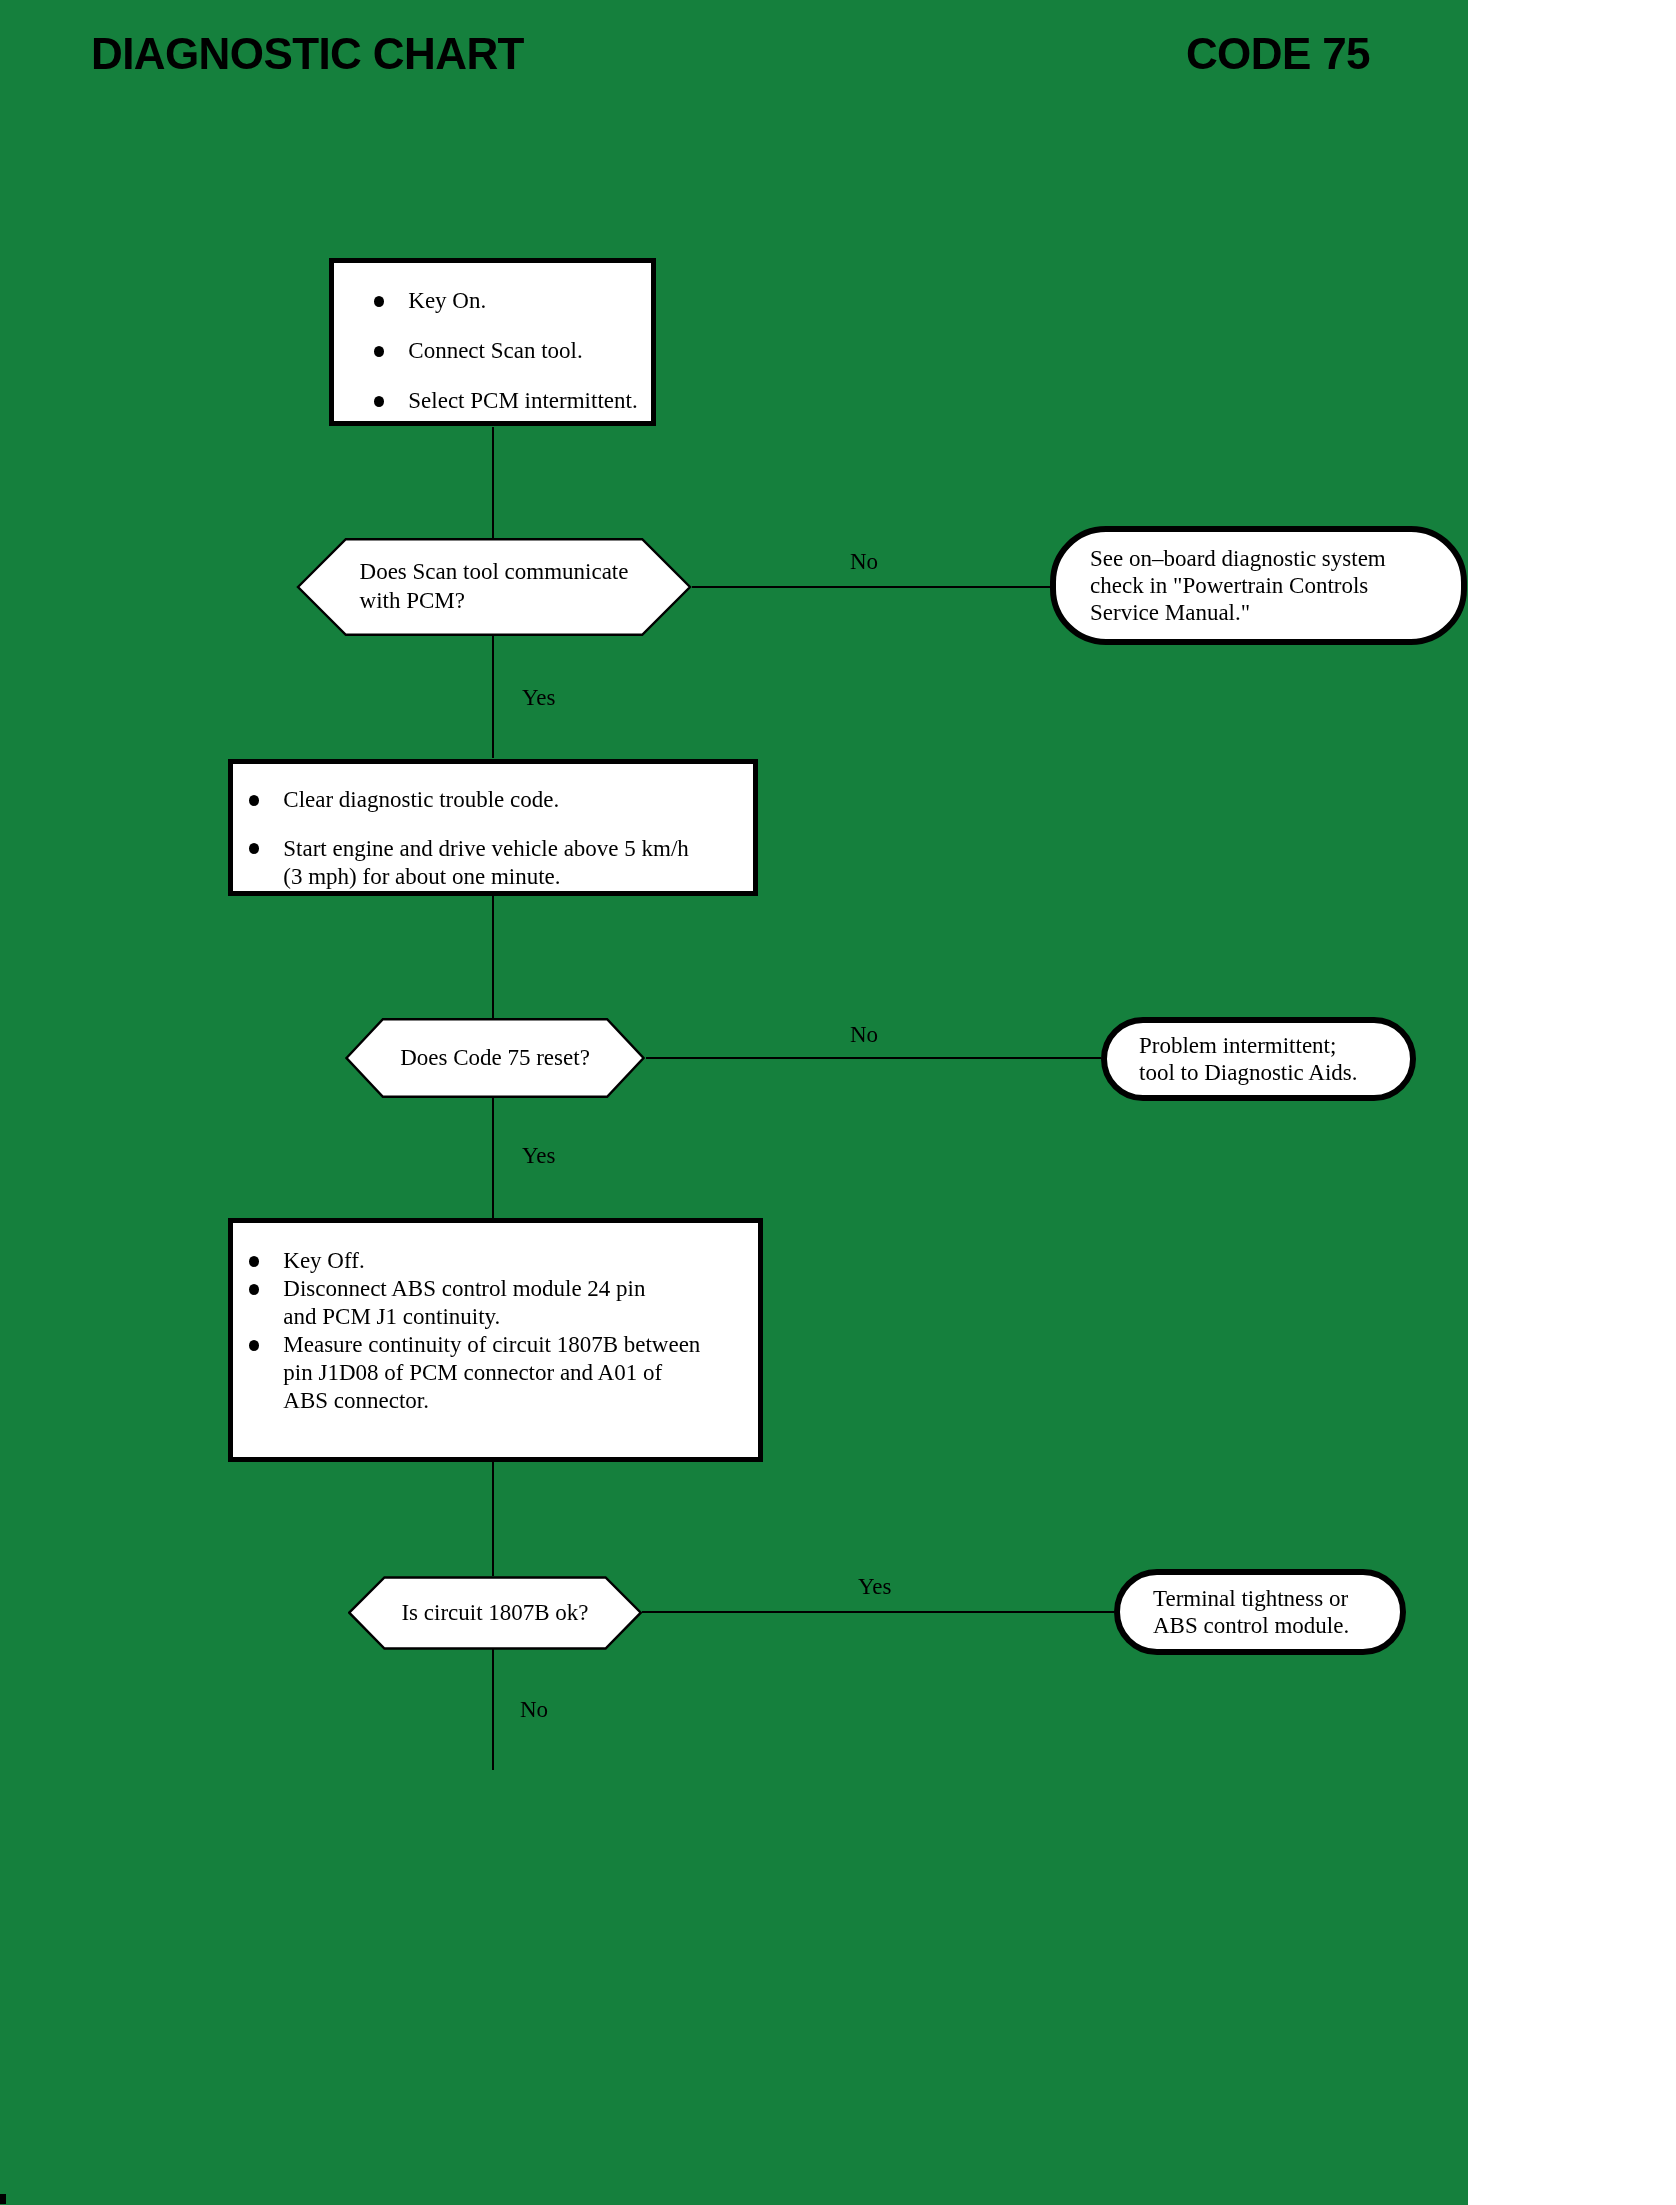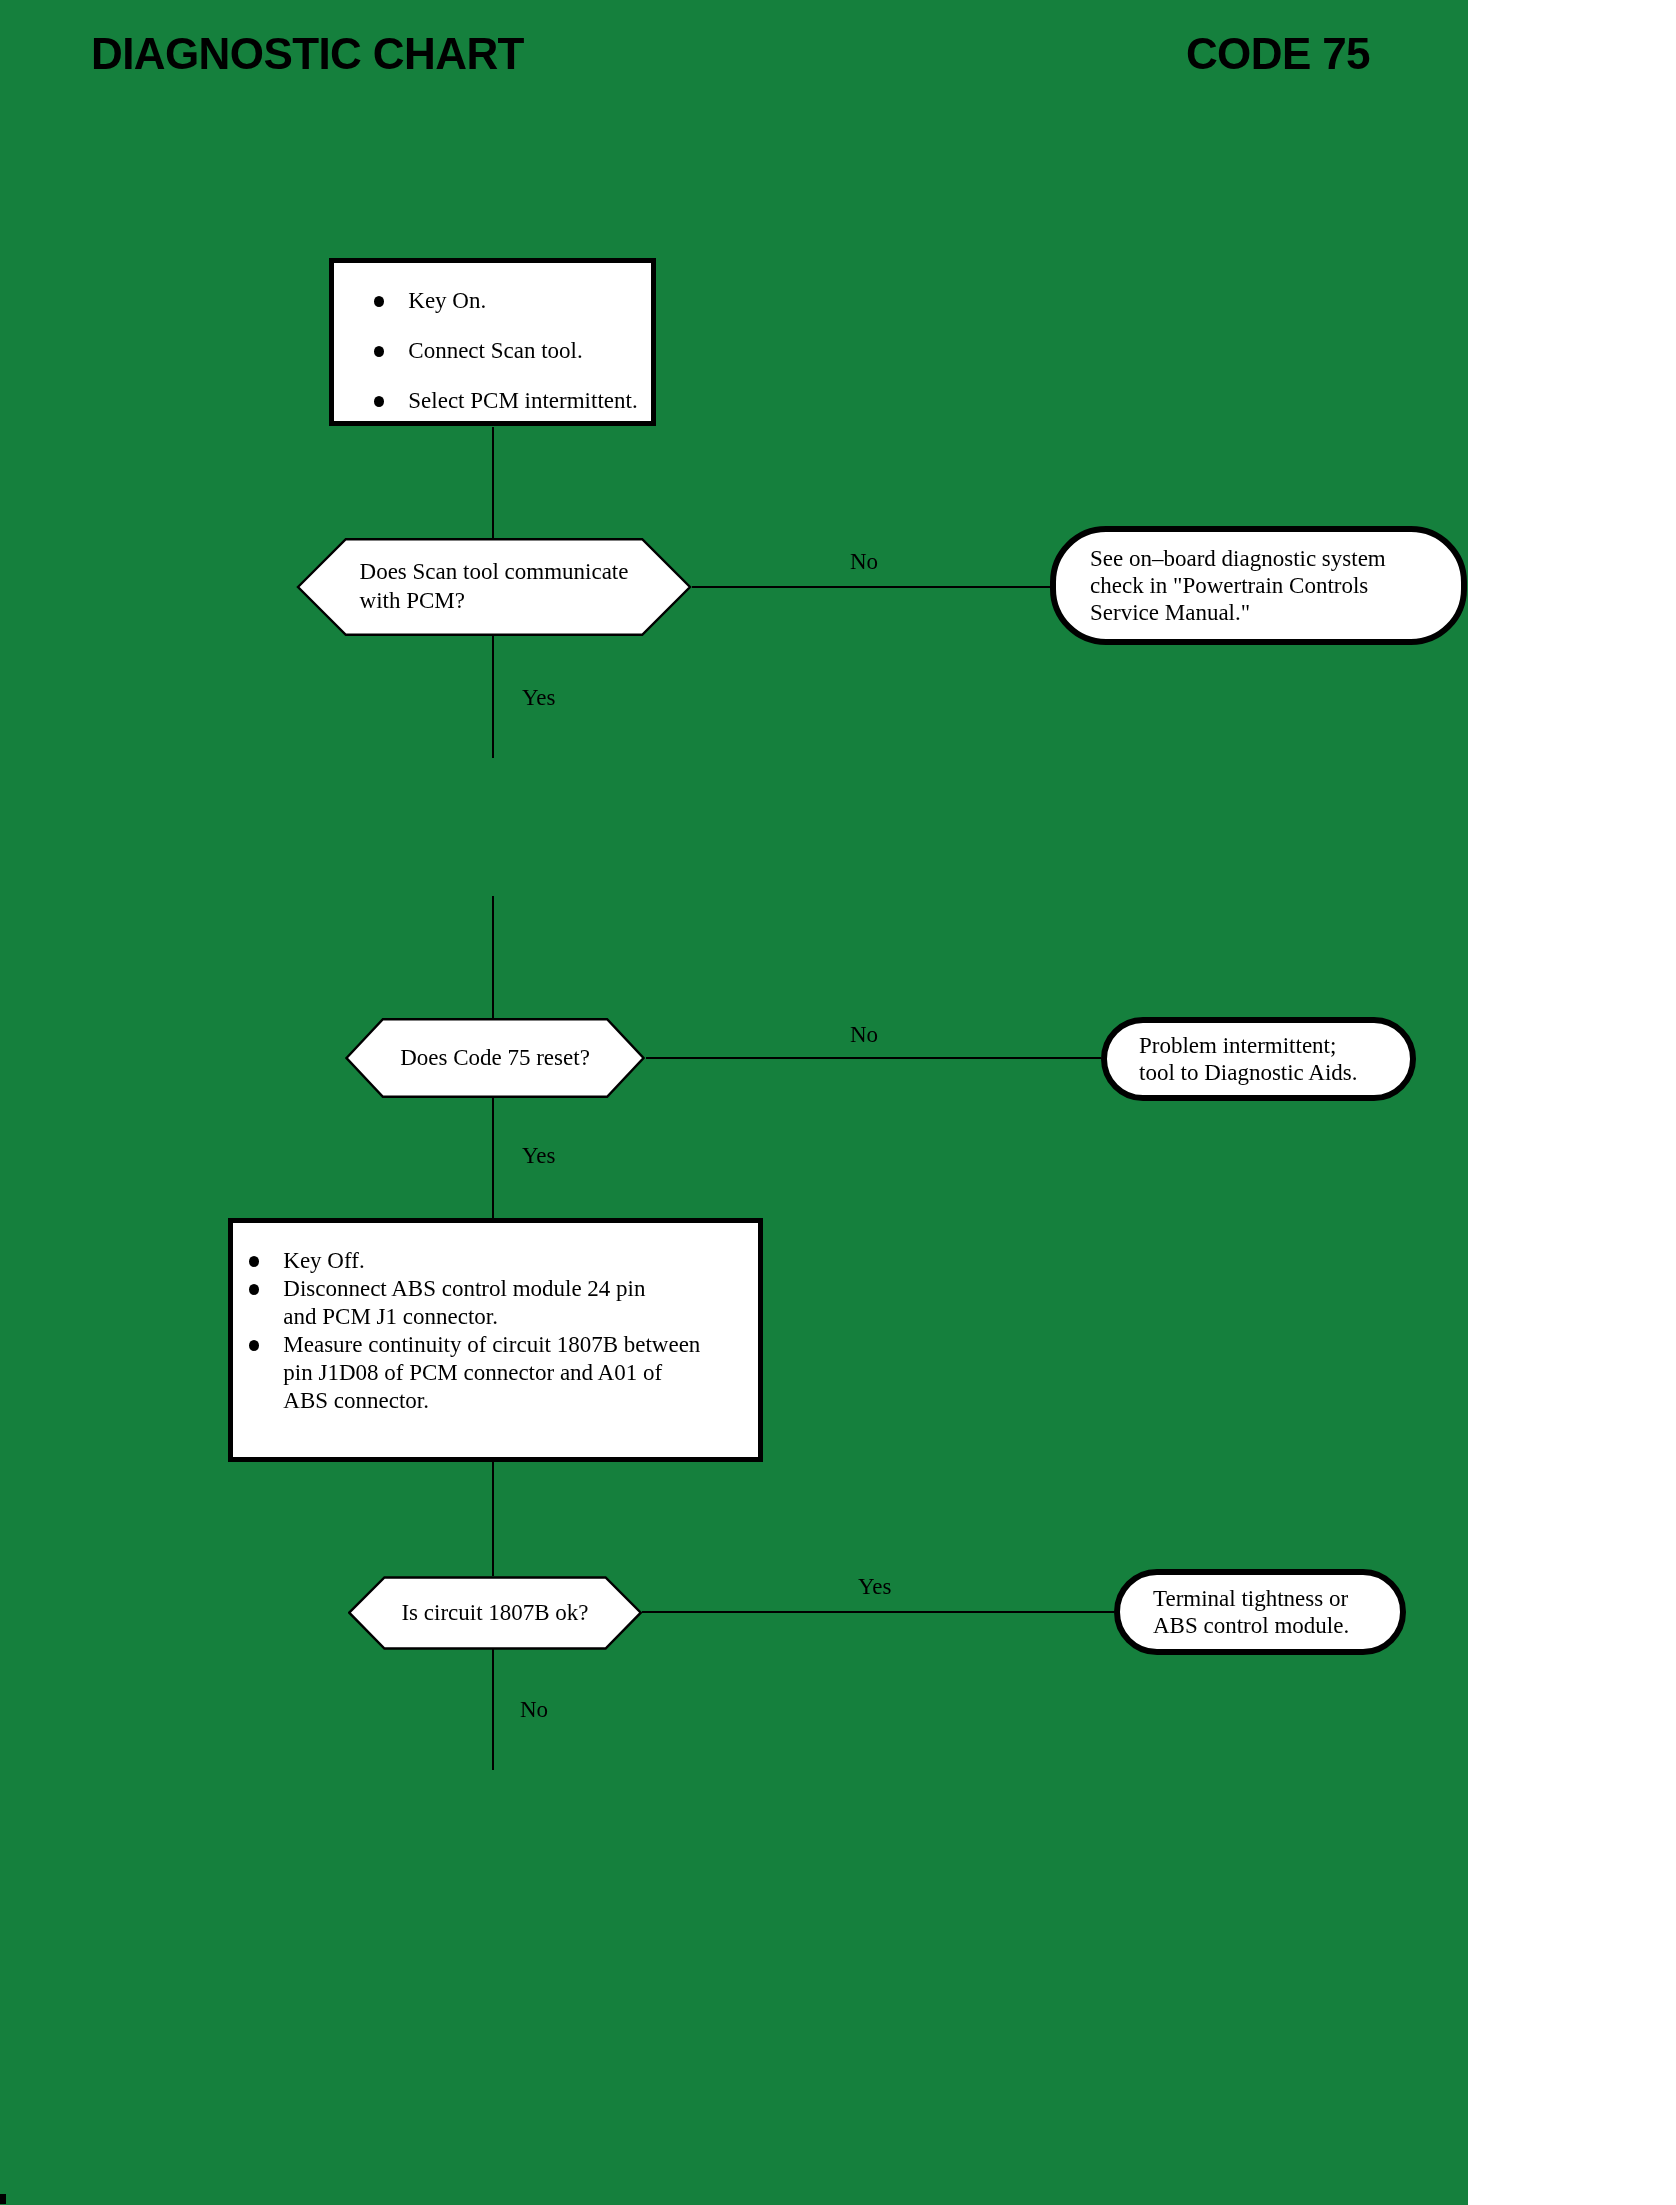--- a/index.html
+++ b/index.html
@@ -104,20 +104,35 @@
   <div class="hline" style="left:692px;top:586px;width:359px;"></div>
   <div class="term" style="left:1050px;top:526px;width:417px;height:119px;border-radius:56px;padding-left:34px;">
     <div>See on–board diagnostic system</div>
     <div>check in "Powertrain Controls</div>
     <div>Service Manual."</div>
   </div>
 
   <div class="lbl" style="left:522px;top:684px;">Yes</div>
   <div class="vline" style="left:492px;top:636px;height:122px;"></div>
 
+  <div class="proc" style="left:228px;top:759px;width:530px;height:137px;padding-top:22px;row-gap:20.7px;">
+    <div class="brow">
+      <span class="dot"></span>
+      <div class="btxt">
+          <div>Clear diagnostic trouble code.</div>
+        </div>
+    </div>
+    <div class="brow">
+      <span class="dot"></span>
+      <div class="btxt">
+        <div>Start engine and drive vehicle above 5 km/h</div>
+        <div>(3 mph) for about one minute.</div>
+      </div>
+    </div>
+  </div>
 
   <div class="vline" style="left:492px;top:896px;height:122px;"></div>
 
   <div class="hex" style="left:345px;top:1018px;width:300px;height:80px;">
     <svg width="300" height="80" viewBox="0 0 494 132">
       <polygon points="2,66 62,2 432,2 492,66 432,130 62,130" fill="#ffffff" stroke="#000000" stroke-width="4"></polygon>
     </svg>
     <div class="hexlbl">
       <div class="qtext">
         <div>Does Code 75 reset?</div>
@@ -139,21 +154,21 @@
     <div class="brow">
       <span class="dot"></span>
       <div class="btxt">
           <div>Key Off.</div>
         </div>
     </div>
     <div class="brow">
       <span class="dot"></span>
       <div class="btxt">
         <div>Disconnect ABS control module 24 pin</div>
-        <div>and PCM J1 connector.</div>
+        <div>and PCM J1 continuity.</div>
       </div>
     </div>
     <div class="brow">
       <span class="dot"></span>
       <div class="btxt">
         <div>Measure continuity of circuit 1807B between</div>
         <div>pin J1D08 of PCM connector and A01 of</div>
         <div>ABS connector.</div>
       </div>
     </div>

